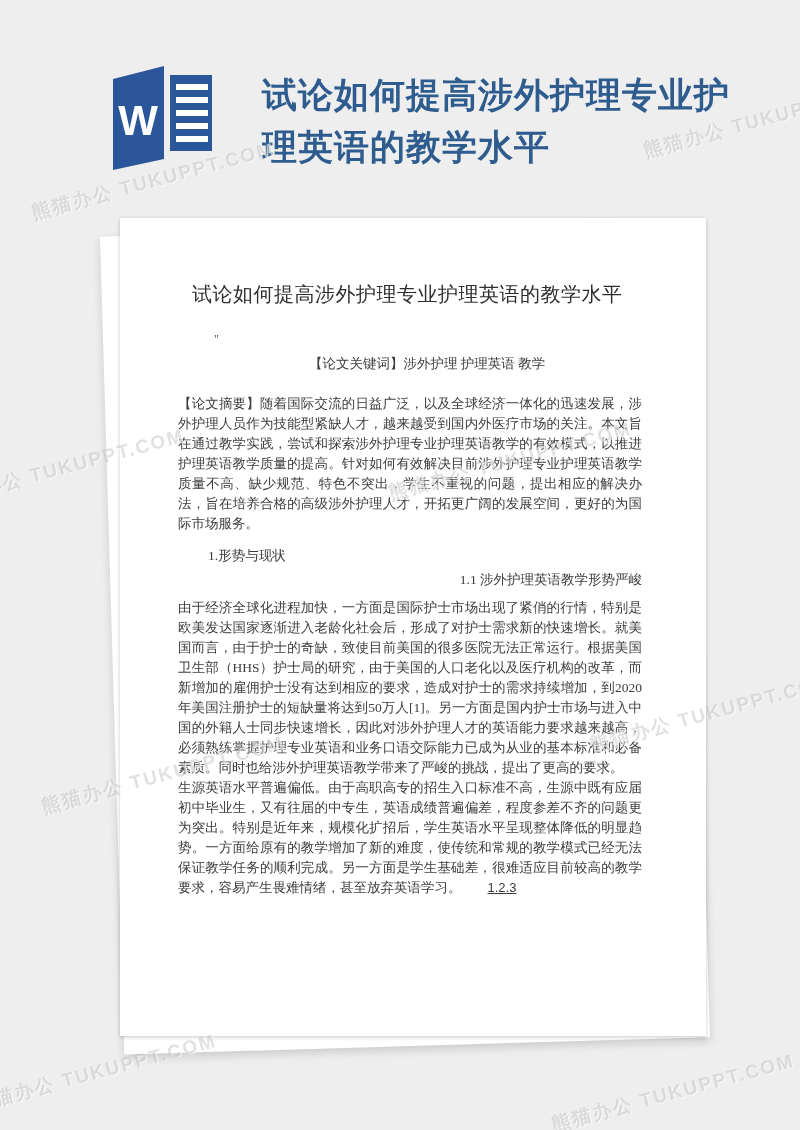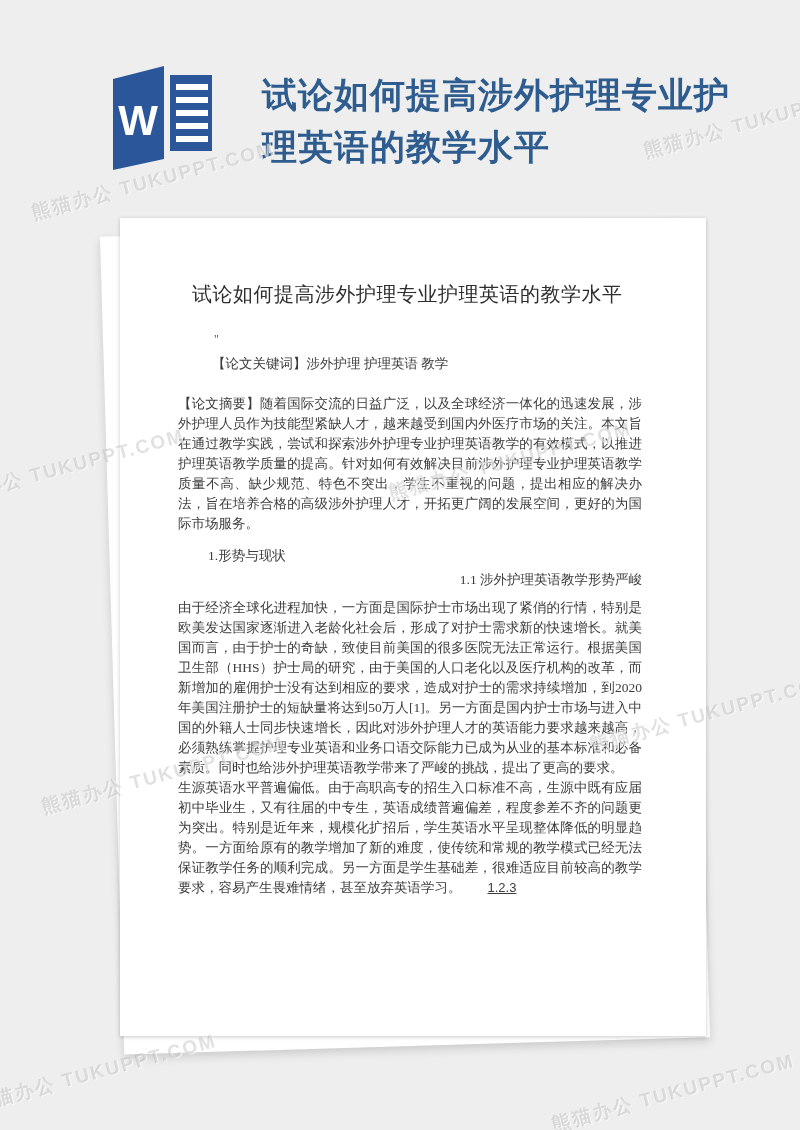--- a/index.html
+++ b/index.html
@@ -30,21 +30,21 @@
   .page-inner {
     padding:62px 64px 0 58px;
     font-size:13.5px; line-height:20px; color:#3c3c3c;
     text-align:justify;
   }
   .doc-title {
     margin:0 0 0 14px; font-size:20px; font-weight:normal;
     color:#2e2e2e; letter-spacing:0.5px; line-height:28px; text-align:left;
   }
   .doc-quote   { margin:24px 0 0 36px; font-size:12px; line-height:14px; color:#555; text-align:left; }
-  .doc-keywords{ margin:8px 0 0 34px; text-align:left; }
+  .doc-keywords{ margin:8px 0 0 34px; text-align:center; }
   .doc-abstract{ margin-top:20px; }
   .doc-h1      { margin:12px 0 0 30px; text-align:left;font-family:Liberation Serif, serif; }
   .doc-h2      { margin:4px 0 0 30px; text-align:right; }
   .doc-para.first { margin-top:8px; }
   .doc-label, .inline-label { font-family:"Liberation Sans", sans-serif; font-size:13px; }
   .inline-label { margin-left:26px; white-space:nowrap;text-decoration:underline; }
   
   .wm {
     position:absolute; white-space:nowrap; pointer-events:none;
     font-family:"Liberation Sans", sans-serif; font-weight:bold;

